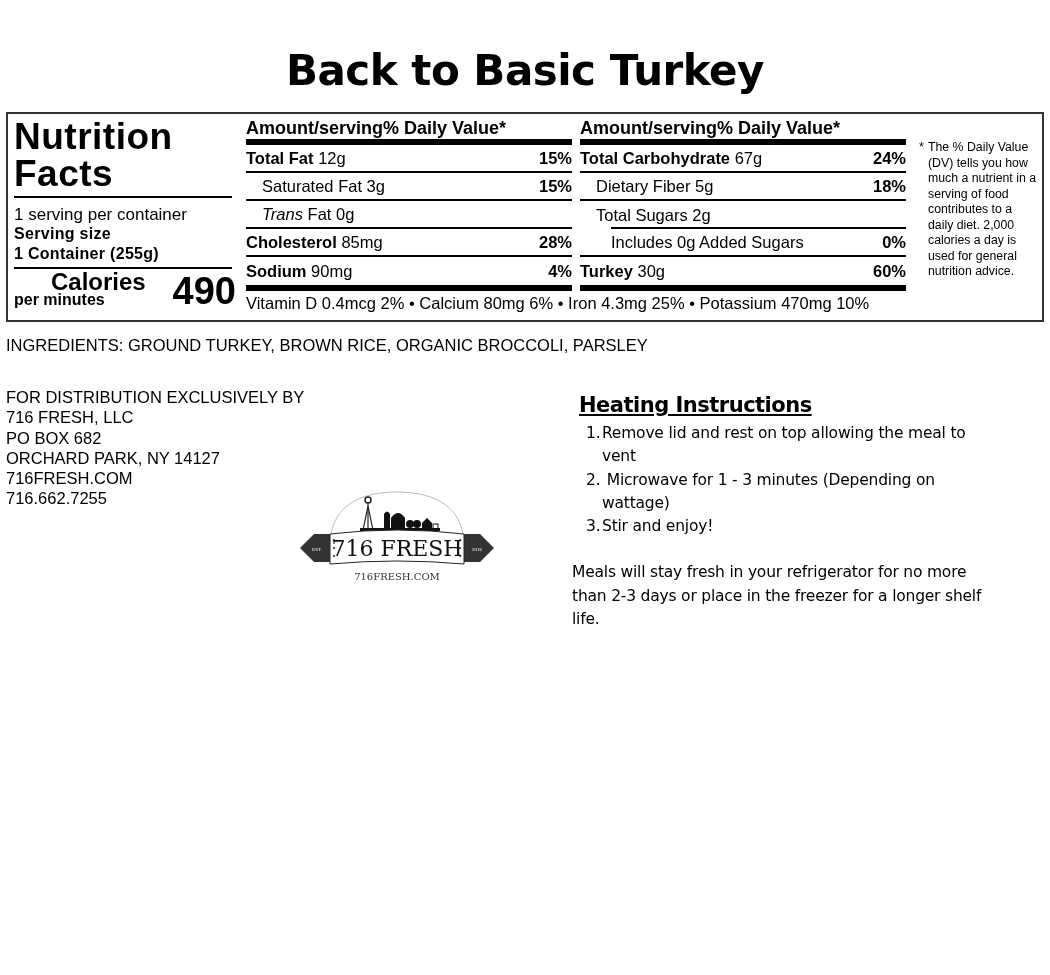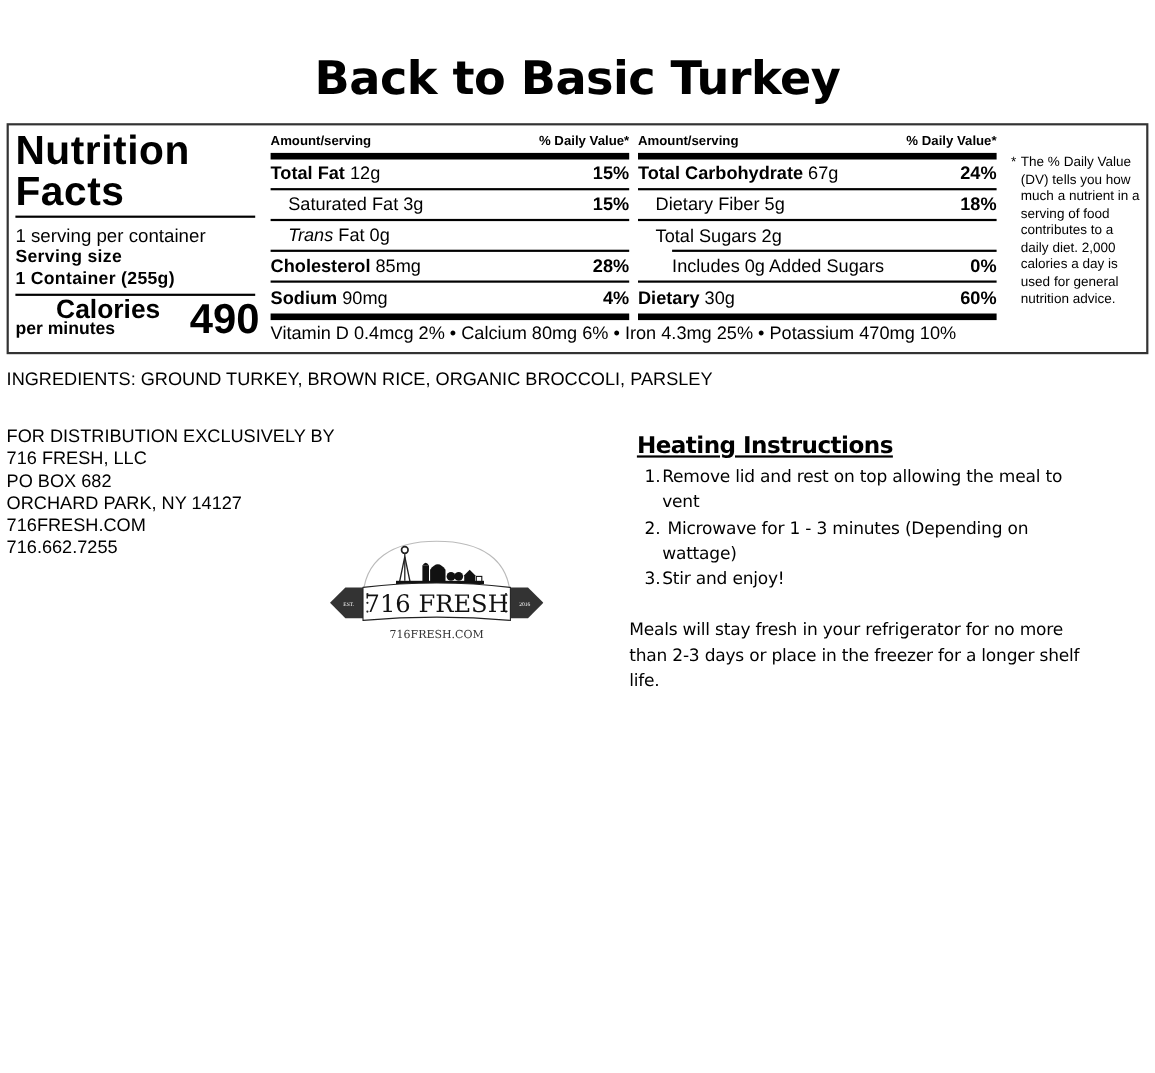--- a/index.html
+++ b/index.html
@@ -22,21 +22,21 @@
   .nf-servings { font-size: 17px; margin-top: 7px; line-height: 19px; }
   .nf-ss-label, .nf-ss-value { font-weight: bold; font-size: 16px; line-height: 20px; letter-spacing: 0.3px; }
   .nf-cal-wrap { position: relative; height: 46px; }
   .nf-cal-label { position: absolute; left: 0; top: 2px; font-weight: bold; font-size: 24px; line-height: 22px; margin-left: 37px; }
   .nf-cal-sub { position: absolute; left: 0; top: 22px; font-weight: bold; font-size: 16px; line-height: 18px; }
   .nf-cal-value { position: absolute; right: -4px; top: 2px; font-weight: bold; font-size: 38px; line-height: 40px; }
 
   .col { position: absolute; top: 6px; width: 326px; }
   .col-a { left: 238px; }
   .col-b { left: 572px; }
-  .col-head { display: flex; justify-content: space-between; font-weight: bold; font-size: 12px; line-height: 16px; height: 16px; }
+  .col-head { display: flex; justify-content: flex-start; font-weight: bold; font-size: 18px; line-height: 16px; height: 16px; }
   .thick { height: 6px; background: #000; margin-top: 3px; }
   .row { display: flex; justify-content: space-between; align-items: center; height: 28px; font-size: 16.5px; border-bottom: 2px solid #000; gap: 12px; }
   .row .b { font-weight: bold; }
   .row .dv { font-weight: bold; }
   .row.indent1 .nm { padding-left: 16px; }
   .row.indent2 .nm { padding-left: 31px; }
   .row.partial { border-bottom: none; position: relative; }
   .row.partial::after { content: ""; position: absolute; left: 31px; right: 0; bottom: 0; height: 2px; background: #000; }
   .row.last { border-bottom: none; }
   .row .it { font-style: italic; }
@@ -129,21 +129,21 @@
     </div>
     <div class="row indent1 partial">
       <span class="nm"><span>Total Sugars</span> <span>2g</span></span>
       <span class="dv"></span>
     </div>
     <div class="row indent2">
       <span class="nm"><span>Includes 0g Added Sugars</span></span>
       <span class="dv">0%</span>
     </div>
     <div class="row last">
-      <span class="nm"><span class="b">Dietary</span> <span>30g</span></span>
+      <span class="nm"><span class="b">Turkey</span> <span>30g</span></span>
       <span class="dv">60%</span>
     </div>
     <div class="thick" style="margin-top:0"></div>
   </div>
 
   <div class="vitamins">Vitamin D 0.4mcg 2% • Calcium 80mg 6% • Iron 4.3mg 25% • Potassium 470mg 10%</div>
 
   <div class="footnote">
     <span class="star">*</span>
     <span class="fn-text">The % Daily Value (DV) tells you how much a nutrient in a serving of food contributes to a daily diet. 2,000 calories a day is used for general nutrition advice.</span>

